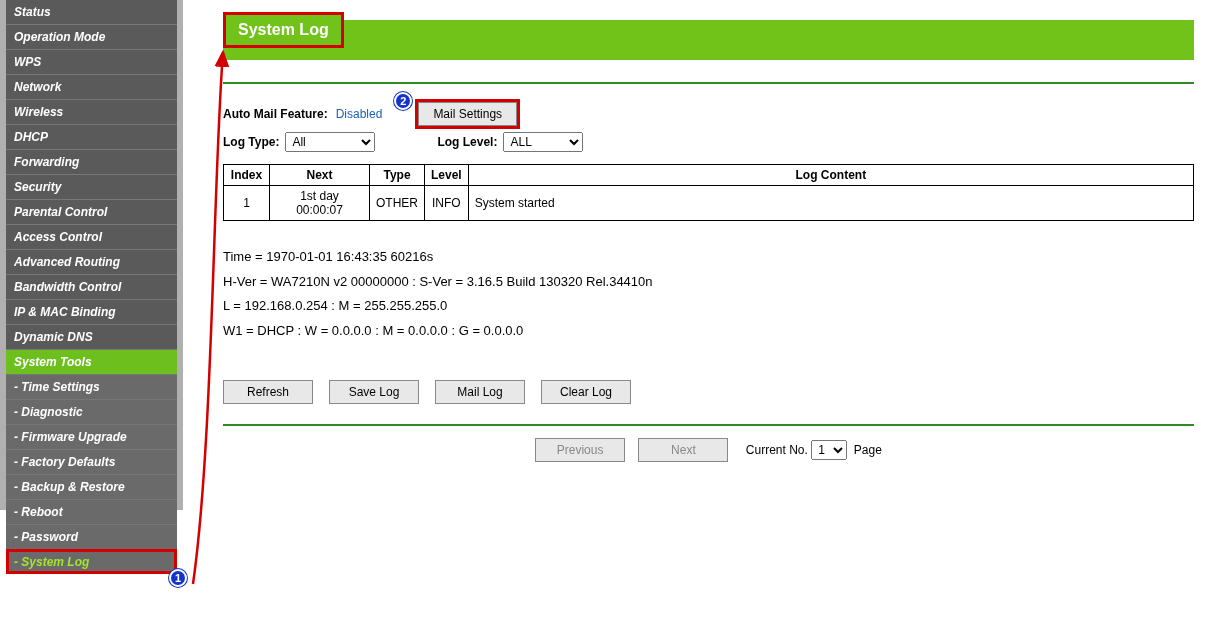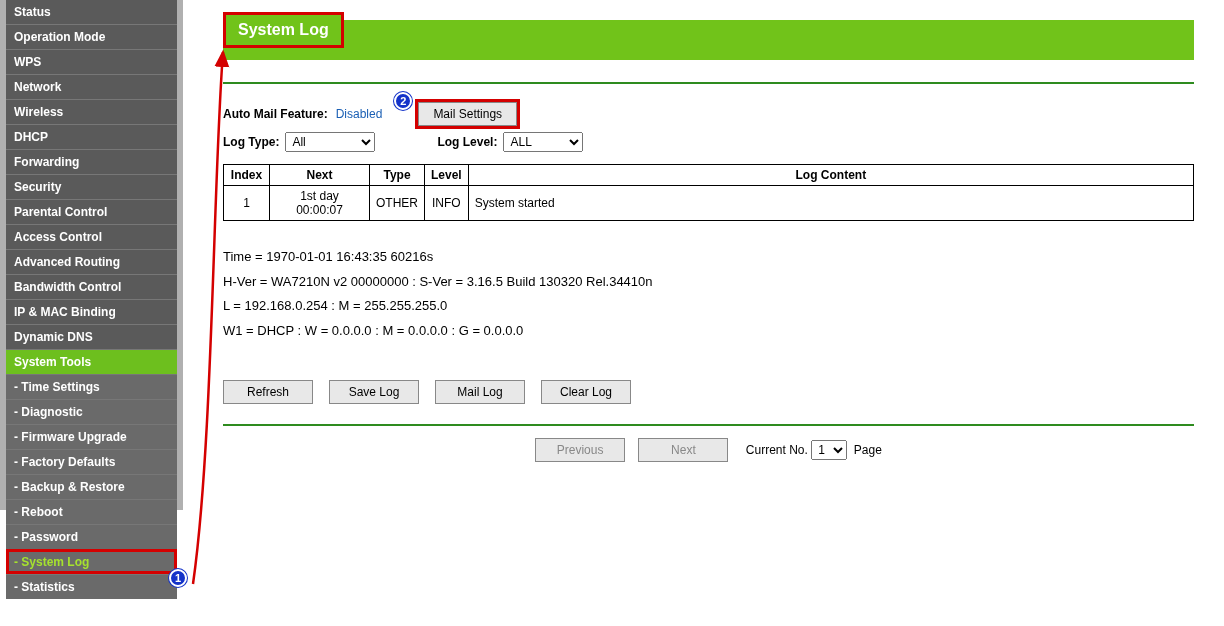--- a/index.html
+++ b/index.html
@@ -16,20 +16,21 @@
     height: 626px;
   }
   
   .sidebar {
     width: 183px;
     background: #bef264;
     border-left: 6px solid #b0b0b0;
     border-right: 6px solid #b0b0b0;
     height: 510px;
     font-family: Arial, sans-serif;
+    font-style: italic;
   }
   .nav-item {
     display: block;
     padding: 5px 8px;
     color: #fff;
     font-weight: bold;
     font-size: 12px;
     border-top: 1px solid #777;
     background: #5a5a5a;
     cursor: pointer;
@@ -178,21 +179,20 @@
     <a class="nav-item">Dynamic DNS</a>
     <a class="nav-item active-parent">System Tools</a>
     <a class="sub-item">- Time Settings</a>
     <a class="sub-item">- Diagnostic</a>
     <a class="sub-item">- Firmware Upgrade</a>
     <a class="sub-item">- Factory Defaults</a>
     <a class="sub-item">- Backup &amp; Restore</a>
     <a class="sub-item">- Reboot</a>
     <a class="sub-item">- Password</a>
     <a class="sub-item selected">- System Log</a>
-    <a class="sub-item">- Statistics</a>
   </div>
 
   <div class="content">
     <div class="title-bar">
       <div class="title-box">System Log</div>
     </div>
     <hr class="green">
 
     <div class="row" style="display:flex; align-items:center; gap:8px; position:relative;">
       <span class="label">Auto Mail Feature:</span>

